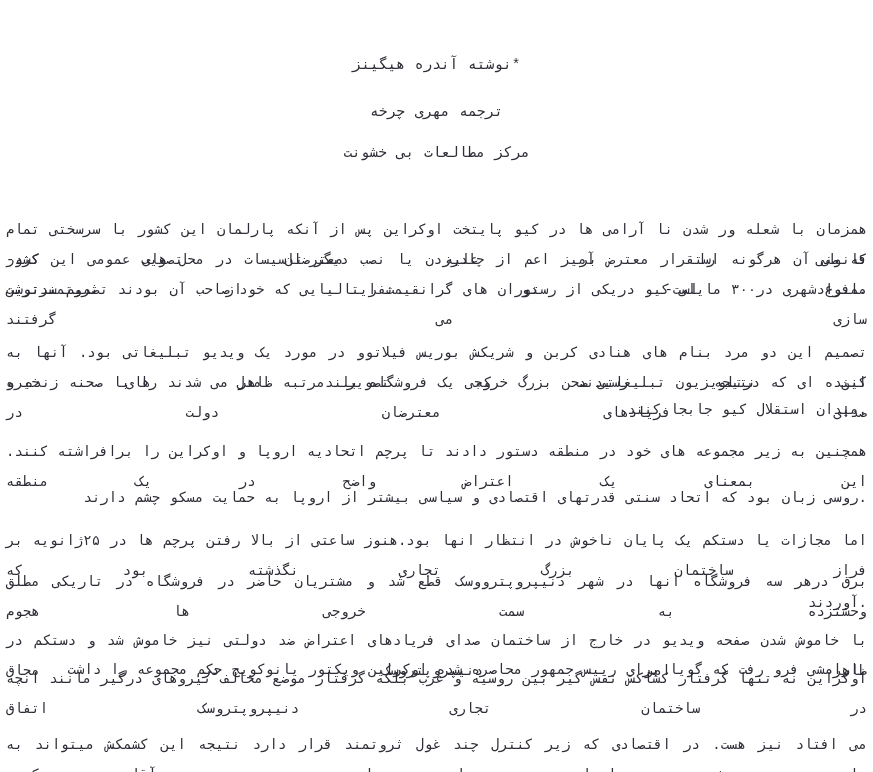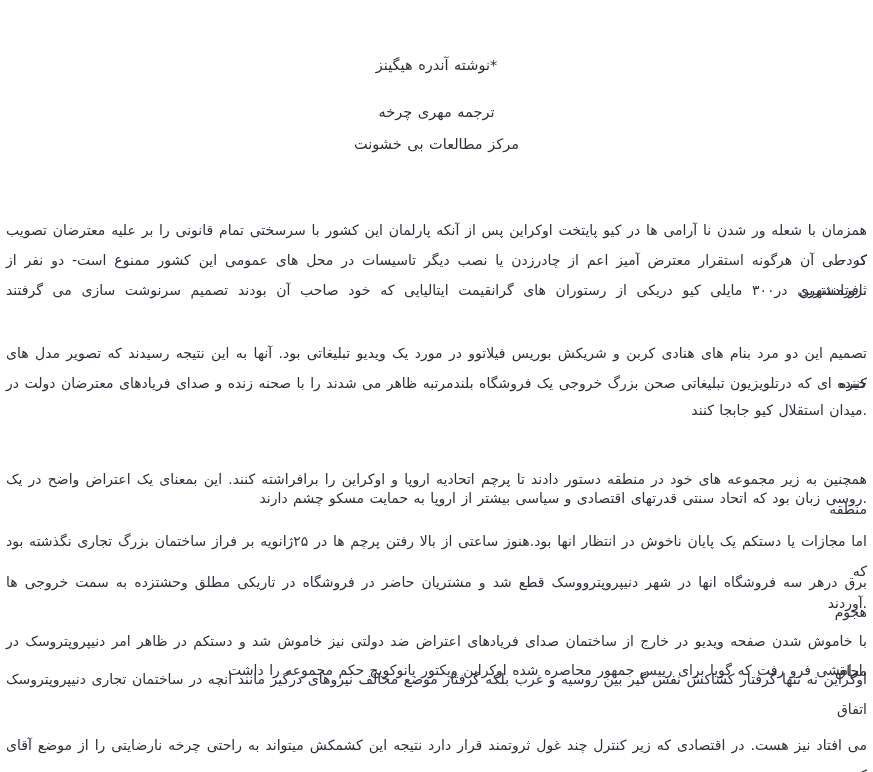--- a/index.html
+++ b/index.html
@@ -21,47 +21,48 @@
   .tline {
     position: absolute;
     left: 6px;
     right: 6px;
     height: 30px;
     line-height: 30px;
     font-size: 14px;
     word-spacing: 1px;
     white-space: nowrap;
     direction: rtl;
+    font-family: Liberation Mono, monospace;
   }
   .tline.just {
     white-space: normal;
     text-align: justify;
     text-align-last: justify;
   }
   .tline.left  { text-align: right; }
   .tline.center{ text-align: center; font-size: 14.5px; }
 </style>
 </head>
 <body>
 
 <div class="page" dir="rtl">
 
   <div class="tline center" style="top:50px" dir="rtl">*نوشته آندره هیگینز</div>
   <div class="tline center" style="top:97px" dir="rtl">ترجمه  مهری چرخه</div>
-  <div class="tline center" style="top:129px" dir="rtl">مرکز مطالعات بی خشونت</div>
+  <div class="tline center" style="top:138px" dir="rtl">مرکز مطالعات بی خشونت</div>
 
   <div class="tline just" style="top:215px" dir="rtl">همزمان با شعله ور شدن نا آرامی ها در کیو پایتخت اوکراین پس از آنکه پارلمان این کشور با سرسختی تمام قانونی را بر علیه  معترضان تصویب کرد-</div>
   <div class="tline just" style="top:245px" dir="rtl">که طی آن هرگونه استقرار  معترض آمیز اعم از چادرزدن یا نصب دیگر  تاسیسات در محل های عمومی این کشور  ممنوع است-  دو نفر  از ثروتمندترین</div>
   <div class="tline just" style="top:275px" dir="rtl">.افرادشهری در۳۰۰ مایلی کیو دریکی از رستوران  های گرانقیمت ایتالیایی که خود صاحب آن بودند تصمیم سرنوشت سازی می گرفتند</div>
 
   <div class="tline just" style="top:338px" dir="rtl">تصمیم این دو مرد بنام های  هنادی کربن و شریکش بوریس فیلاتوو در مورد یک ویدیو تبلیغاتی بود. آنها به این نتیجه رسیدند که  تصویر  مدل های خیره</div>
   <div class="tline just" style="top:368px" dir="rtl">کننده ای که درتلویزیون تبلیغاتی صحن بزرگ خروجی یک فروشگاه بلندمرتبه ظاهر می شدند را با صحنه زنده و صدای فریادهای معترضان دولت در</div>
   <div class="tline left" style="top:395px" dir="rtl">.میدان استقلال کیو جابجا کنند</div>
 
-  <div class="tline just" style="top:464px" dir="rtl">همچنین به زیر  مجموعه های خود در  منطقه دستور  دادند تا پرچم اتحادیه اروپا و اوکراین را برافراشته کنند. این بمعنای یک اعتراض واضح در یک منطقه</div>
+  <div class="tline just" style="top:437px" dir="rtl">همچنین به زیر  مجموعه های خود در  منطقه دستور  دادند تا پرچم اتحادیه اروپا و اوکراین را برافراشته کنند. این بمعنای یک اعتراض واضح در یک منطقه</div>
   <div class="tline left" style="top:483px" dir="rtl">.روسی زبان بود که اتحاد سنتی قدرتهای اقتصادی و سیاسی بیشتر  از  اروپا به حمایت مسکو چشم دارند</div>
 
   <div class="tline just" style="top:526px" dir="rtl">اما مجازات یا دستکم یک پایان ناخوش در  انتظار  انها بود.هنوز ساعتی از بالا رفتن پرچم ها در ۲۵ژانویه بر  فراز ساختمان  بزرگ تجاری نگذشته بود که</div>
   <div class="tline just" style="top:567px" dir="rtl">برق درهر سه فروشگاه  انها در  شهر دنیپروپترووسک قطع شد و مشتریان حاضر در  فروشگاه در  تاریکی مطلق وحشتزده به سمت خروجی ها هجوم</div>
   <div class="tline just" style="top:626px" dir="rtl">با خاموش شدن صفحه ویدیو در  خارج از  ساختمان صدای فریادهای اعتراض ضد دولتی نیز خاموش شد و دستکم در  ظاهر  امر دنیپروپتروسک در  محاق</div>
 
   <div class="tline left" style="top:588px" dir="rtl">.آوردند</div>
   <div class="tline left" style="top:655px" dir="rtl">.ارامشی فرو رفت که گویا برای رییس جمهور  محاصره شده اوکراین ویکتور  یانوکویچ حکم مجموعه  را داشت</div>
 
   <div class="tline just" style="top:664px" dir="rtl">اوکراین نه تنها گرفتار  کشاکش نفس گیر بین روسیه و غرب بلکه گرفتار  موضع مخالف نیروهای درگیر  مانند انچه در ساختمان تجاری دنیپروپتروسک اتفاق</div>

